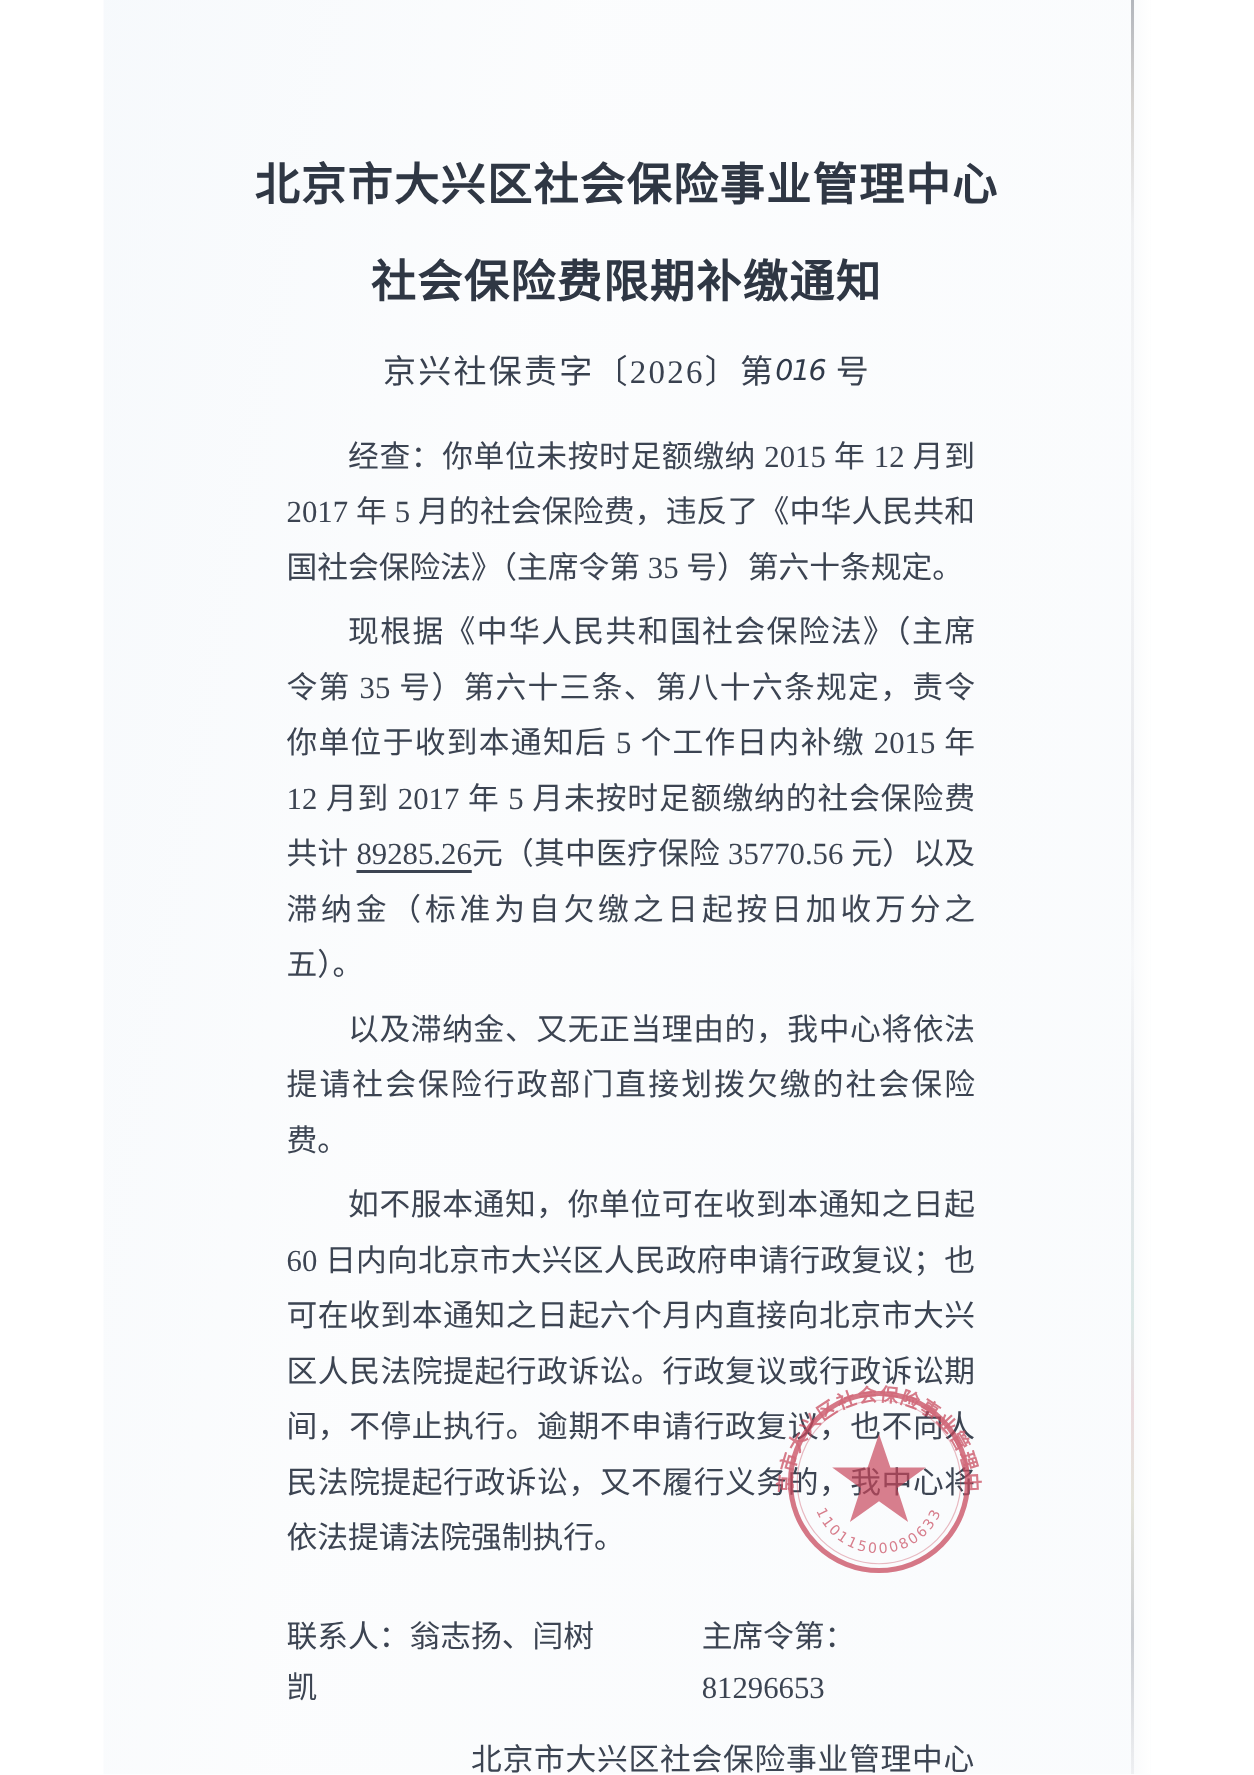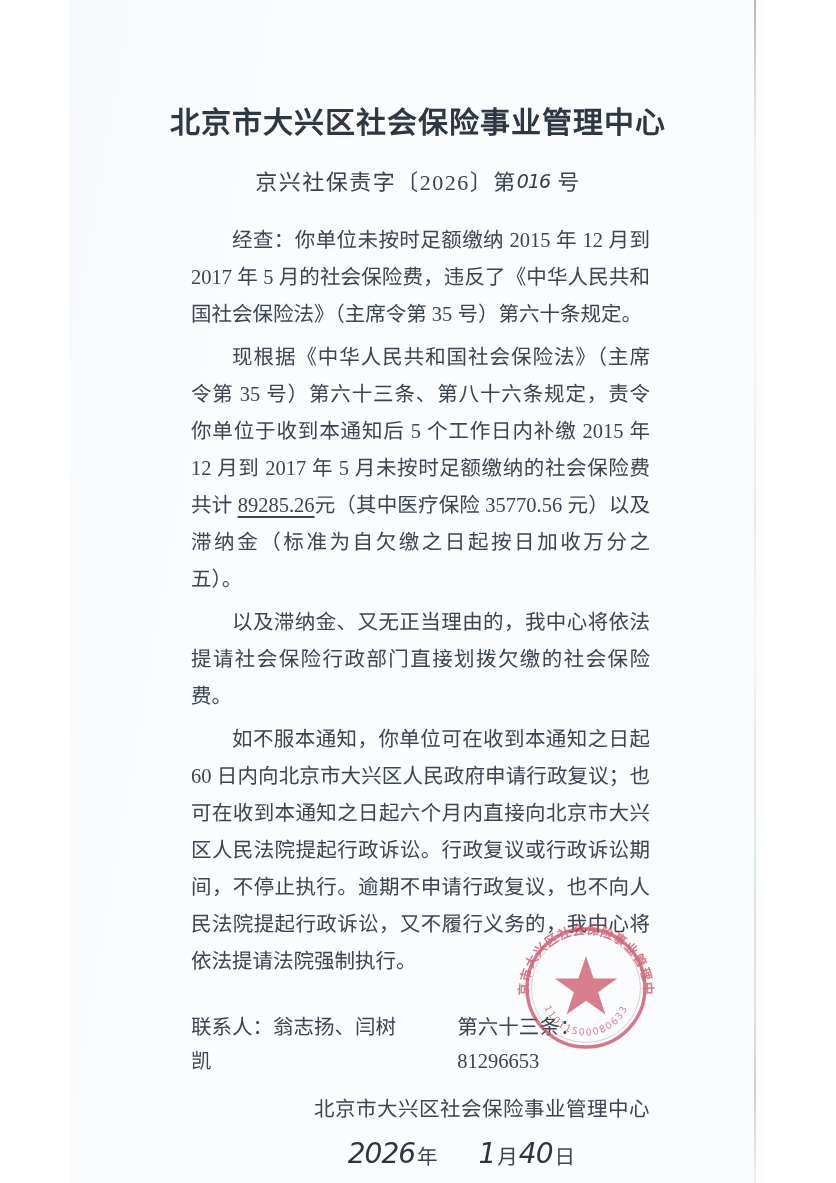--- a/index.html
+++ b/index.html
@@ -183,40 +183,41 @@
 <body>
 
 <div class="page">
   <div class="paper-tint"></div>
   <div class="scan-edge"></div>
   <div class="scan-edge-2"></div>
 
   <div class="content">
 
     <div class="doc-title title-line-1">北京市大兴区社会保险事业管理中心</div>
+    <div class="doc-title title-line-2">社会保险费限期补缴通知</div>
 
     <div class="doc-number">
       <span>京兴社保责字〔2026〕第</span><span class="handwritten">016</span> <span>号</span>
     </div>
 
     <div class="body-block">
 
 
       <p class="para">经查：你单位未按时足额缴纳 2015 年 12 月到 2017 年 5 月的社会保险费，违反了《中华人民共和国社会保险法》（主席令第 35 号）第六十条规定。</p>
 
       <p class="para"><span>现根据《中华人民共和国社会保险法》（主席令第 35 号）第六十三条、第八十六条规定，责令你单位于收到本通知后 5 个工作日内补缴 2015 年 12 月到 2017 年 5 月未按时足额缴纳的社会保险费共计</span> <span class="amount-underline">89285.26</span><span>元</span><span>（其中医疗保险 35770.56 元）以及滞纳金（标准为自欠缴之日起按日加收万分之五）。</span></p>
 
       <p class="para">以及滞纳金、又无正当理由的，我中心将依法提请社会保险行政部门直接划拨欠缴的社会保险费。</p>
 
       <p class="para">如不服本通知，你单位可在收到本通知之日起 60 日内向北京市大兴区人民政府申请行政复议；也可在收到本通知之日起六个月内直接向北京市大兴区人民法院提起行政诉讼。行政复议或行政诉讼期间，不停止执行。逾期不申请行政复议，也不向人民法院提起行政诉讼，又不履行义务的，我中心将依法提请法院强制执行。</p>
     </div>
 
     <div class="contact-row">
       <div><span>联系人：</span><span>翁志扬、闫树凯</span></div>
-      <div><span>第六十三条：</span><span>81296653</span></div>
+      <div><span>主席令第：</span><span>81296653</span></div>
     </div>
 
     <div class="signature">
       <div class="sign-org">北京市大兴区社会保险事业管理中心</div>
       <div class="sign-date"><span class="hw hw-date-y">2026</span><span>年</span><span class="hw hw-date-m">1</span><span>月</span><span class="hw hw-date-d">40</span><span>日</span></div>
     </div>
   </div>
 
   <div class="seal">
     <svg width="160" height="160" viewBox="0 0 160 160" xmlns="http://www.w3.org/2000/svg">

